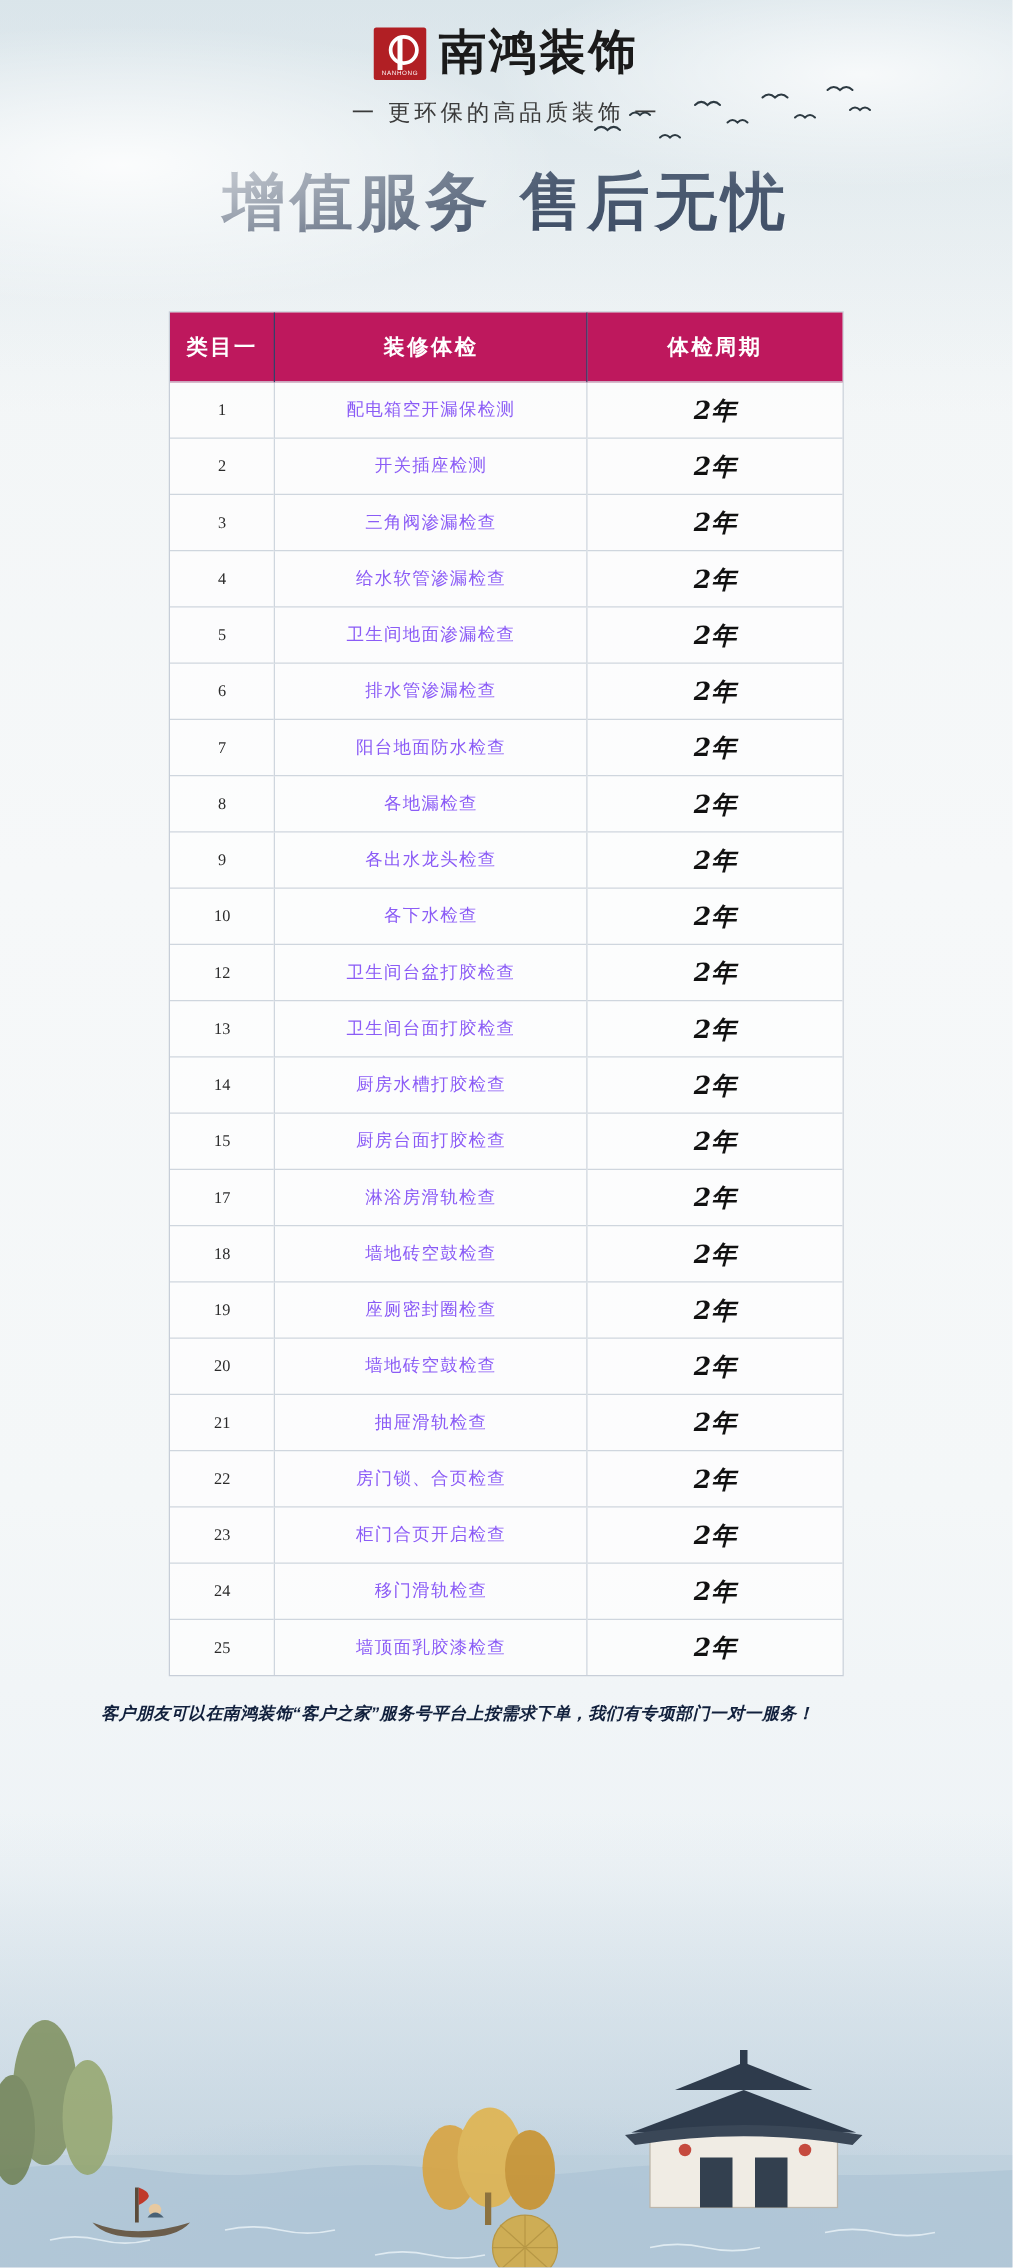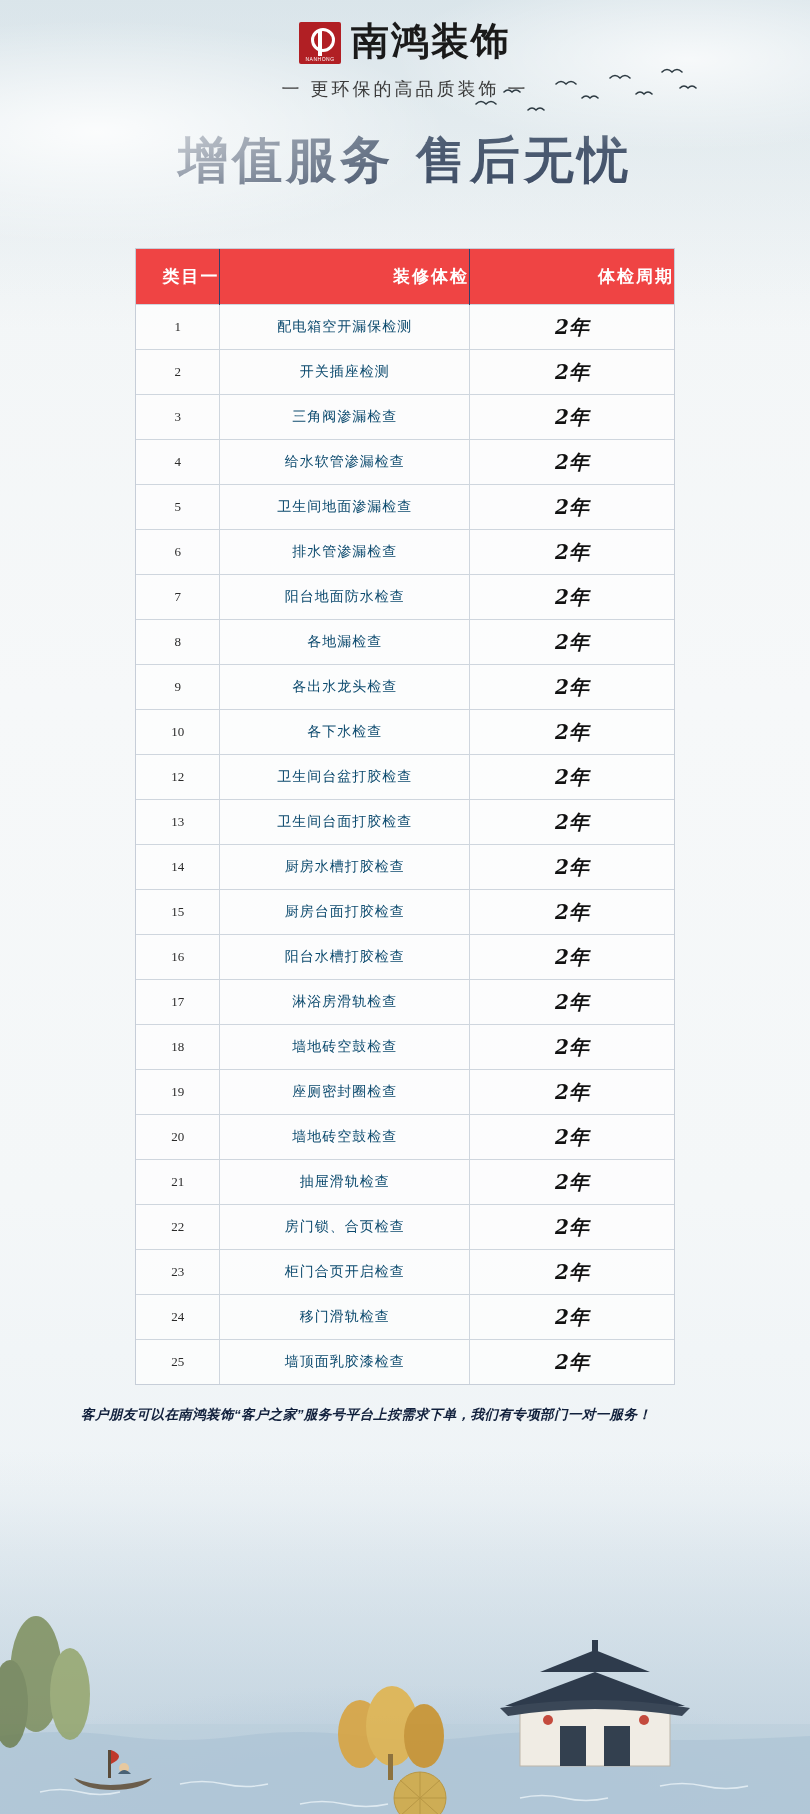--- a/index.html
+++ b/index.html
@@ -110,27 +110,27 @@
     width: 540px;
     margin: 54px auto 0 auto;
     border: 1px solid #c7ced8;
     background: rgba(255,255,255,.55);
   }
   table.svc {
     width: 100%;
     border-collapse: collapse;
   }
   table.svc thead th {
-    background: #ef4444;
+    background: #be185d;
     color: #ffffff;
     font-size: 17px;
     font-weight: bold;
     letter-spacing: 2px;
     padding: 16px 0;
-    text-align: right;
+    text-align: center;
     border-right: 1px solid #33406a;
   }
   table.svc thead th:last-child { border-right: none; }
 
   table.svc td {
     border-top: 1px solid #cfd6de;
     border-right: 1px solid #cfd6de;
     text-align: center;
     background: rgba(255,255,255,.35);
   }
@@ -138,21 +138,21 @@
 
   td.col-no {
     width: 78px;
     font-size: 13px;
     color: #2b2b2b;
     font-family: "Liberation Serif", serif;
   }
   td.col-item {
     width: 232px;
     font-size: 14px;
-    color: #0c4a6e;
+    color: #8b5cf6;
     letter-spacing: 1px;
     padding: 13px 0;
   }
   td.col-cycle {
     width: 190px;
     font-size: 20px;
     font-weight: bold;
     color: #111;
     font-family: "DejaVu Serif", "Liberation Serif", serif;
   }
@@ -279,25 +279,20 @@
           <td class="col-no">14</td>
           <td class="col-item">厨房水槽打胶检查</td>
           <td class="col-cycle">2年</td>
         </tr>
         <tr>
           <td class="col-no">15</td>
           <td class="col-item">厨房台面打胶检查</td>
           <td class="col-cycle">2年</td>
         </tr>
         <tr>
-          <td class="col-no">16</td>
-          <td class="col-item">阳台水槽打胶检查</td>
-          <td class="col-cycle">2年</td>
-        </tr>
-        <tr>
           <td class="col-no">17</td>
           <td class="col-item">淋浴房滑轨检查</td>
           <td class="col-cycle">2年</td>
         </tr>
         <tr>
           <td class="col-no">18</td>
           <td class="col-item">墙地砖空鼓检查</td>
           <td class="col-cycle">2年</td>
         </tr>
         <tr>

